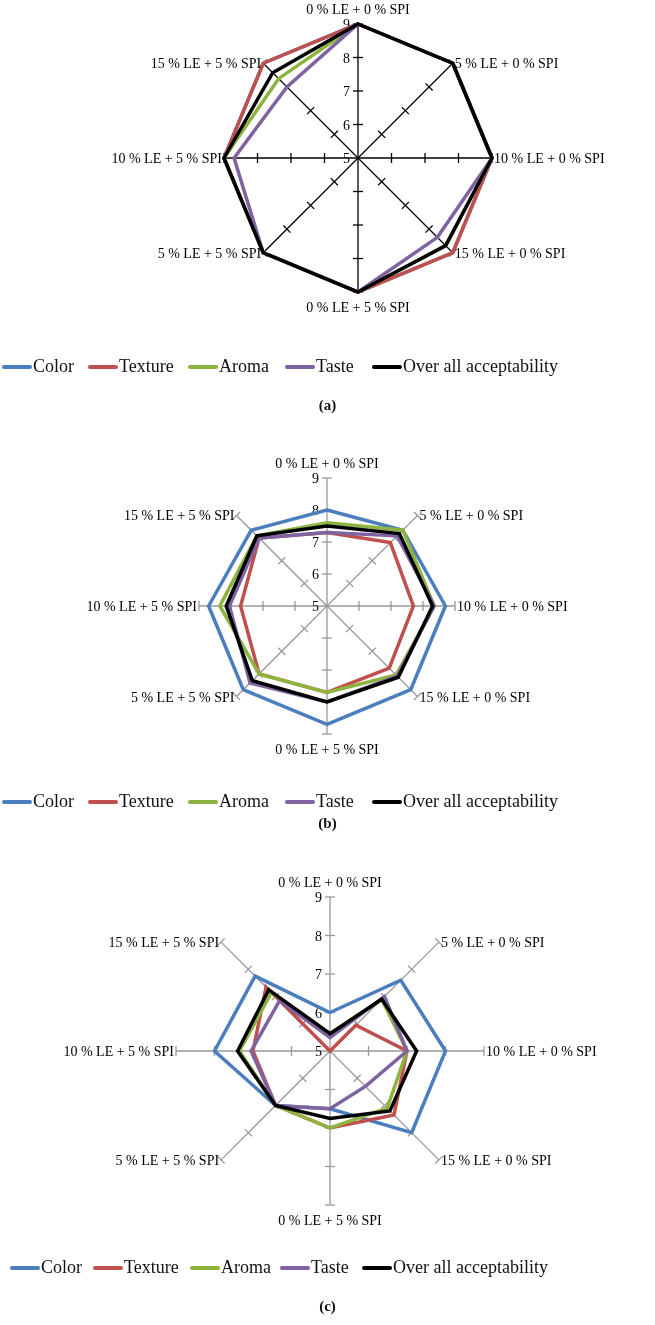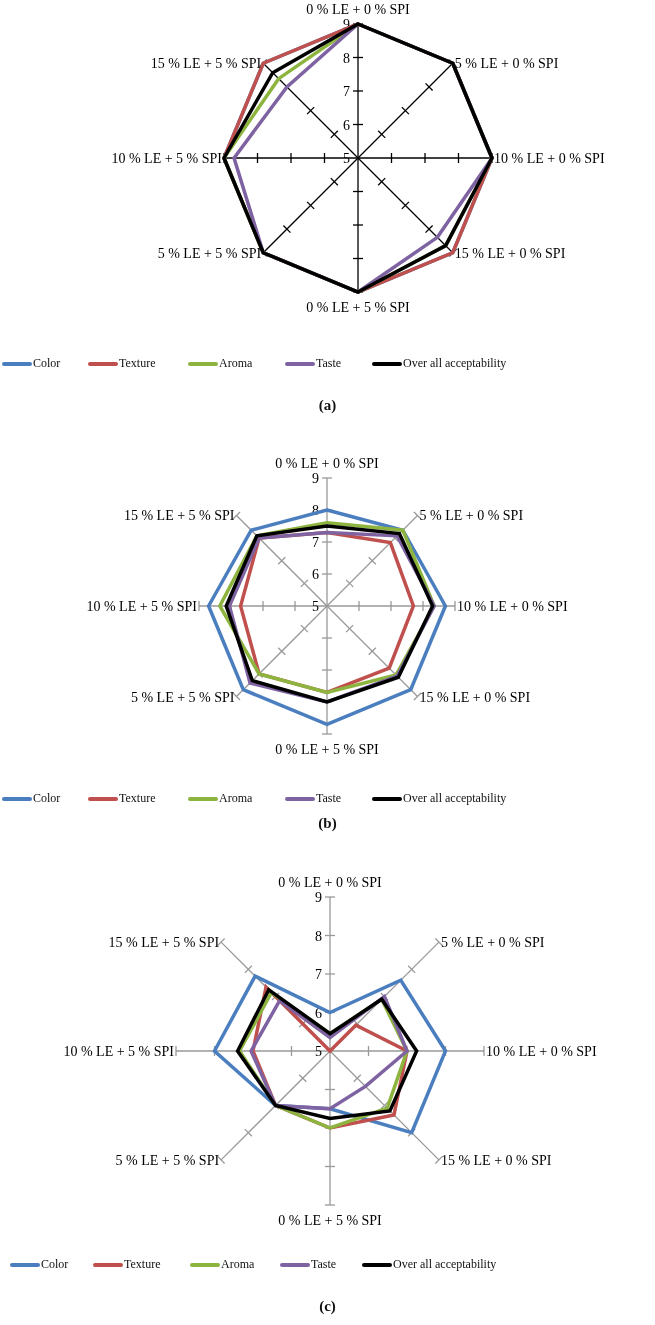--- a/index.html
+++ b/index.html
@@ -2,21 +2,21 @@
 <html><head>
 <meta charset="utf-8">
 <style>
   html, body { margin: 0; padding: 0; background: #ffffff; }
   body { width: 655px; height: 1325px; position: relative; overflow: hidden;
          font-family: "Liberation Serif", "DejaVu Serif", serif; color: #111; }
   .panel { position: absolute; left: 0; width: 655px; }
   .panel svg { position: absolute; left: 0; top: 0; overflow: visible; }
   .axis-label { font-size: 14px; }
   .tick-label { font-size: 14px; }
-  .legend { position: absolute; left: 0; width: 529px; height: 20px; font-size: 12px; padding-left: 29px; }
+  .legend { position: absolute; left: 0; width: 529px; height: 20px; font-size: 18px; padding-left: 29px; }
   .legend-item { position: absolute; top: 0; white-space: nowrap; display: flex; align-items: center; }
   .legend-swatch { display: inline-block; width: 30px; height: 4px; border-radius: 2px; margin-right: 1px; }
   .caption { position: absolute; left: 0; width: 655px; text-align: center; font-size: 15px; font-weight: bold; }
 </style>
 </head>
 <body>
 
 <div class="panel" style="top:0;height:420px;">
   <svg width="655" height="330">
       <g>

